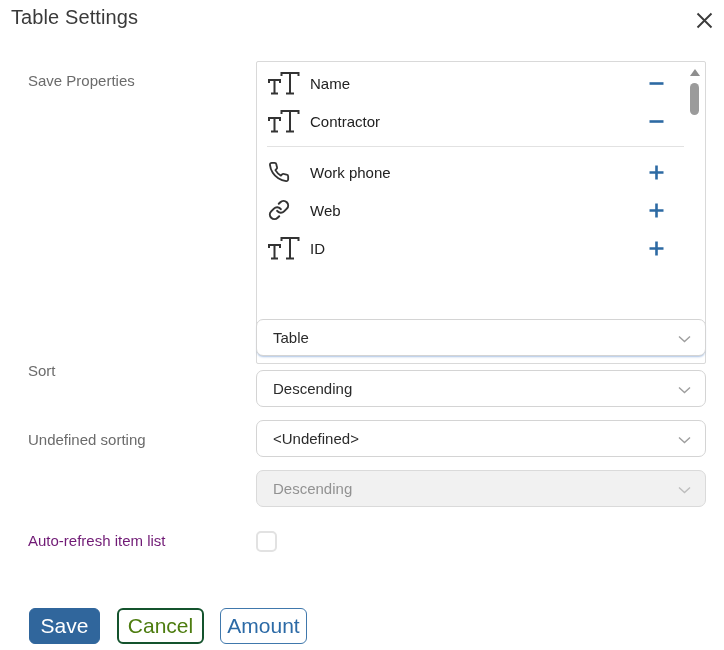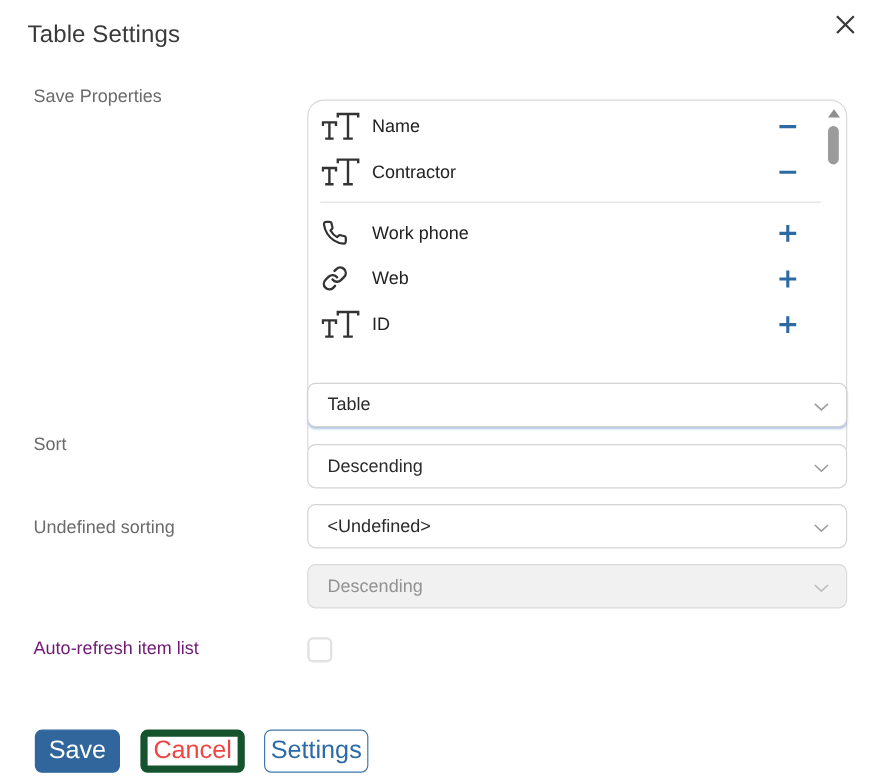--- a/index.html
+++ b/index.html
@@ -4,39 +4,39 @@
 <style>
   html,body{margin:0;padding:0;}
   body{
     width:724px;height:650px;position:relative;background:#ffffff;
     font-family:"Liberation Sans", sans-serif;overflow:hidden;
     -webkit-font-smoothing:antialiased;
   }
   
   .dialog-title{
     position:absolute;left:11px;top:6px;font-size:20px;font-weight:500;
-    color:#3a3a3a;margin:12px;letter-spacing:.1px;
+    color:#3a3a3a;margin:0;letter-spacing:.1px;
   }
   .close-btn{
     position:absolute;right:9px;top:9px;width:22px;height:22px;
     display:flex;align-items:center;justify-content:center;cursor:pointer;
     background:none;border:none;padding:0;
   }
   
   .field-label{
     position:absolute;left:28px;font-size:15px;color:#6b6b6b;line-height:18px;
   }
   #label-show-properties{top:72px;}
   #label-sort{top:330px;margin-top:32px;}
   #label-additional{top:431px;}
   #label-autorefresh{top:532px;color:#701a75;}
   
   .listbox{
     position:absolute;left:256px;top:61px;width:450px;height:303px;
-    box-sizing:border-box;border:1px solid #d9d9d9;border-radius:14px;background:#fff;margin-top:22px;
+    box-sizing:border-box;border:1px solid #d9d9d9;border-radius:2px;background:#fff;
   }
   .list-content{
     position:absolute;left:2px;top:2px;right:17px;bottom:2px;overflow:hidden;
   }
   .prop-row{height:38px;display:flex;align-items:center;padding-left:9px;}
   .prop-icon{
     width:42px;display:flex;align-items:center;justify-content:flex-start;
     color:#333333;flex:none;
   }
   .prop-label{font-size:15px;color:#222222;white-space:nowrap;}
@@ -81,21 +81,21 @@
     position:absolute;left:256px;top:531px;width:21px;height:21px;box-sizing:border-box;
     border:2px solid #e2e2e2;border-radius:5px;background:#fff;cursor:pointer;
   }
   
   .btn{
     position:absolute;top:608px;height:36px;box-sizing:border-box;border-radius:6px;
     font-family:inherit;font-size:21px;font-weight:500;cursor:pointer;
     display:flex;align-items:center;justify-content:center;
   }
   #btn-save{left:29px;width:71px;background:#30669c;border:1px solid #30669c;color:#ffffff;}
-  #btn-cancel{left:117px;width:87px;background:#ffffff;border:6px solid #14532d;color:#ef4444;}
+  #btn-cancel{left:117px;width:87px;background:#ffffff;border:2px solid #14532d;color:#4d7c0f;}
   #btn-default{left:220px;width:87px;background:#ffffff;border:1px solid #4078ac;color:#2c6aa6;}
 </style>
 </head>
 <body>
 
 <h1 class="dialog-title">Table Settings</h1>
 <button class="close-btn" aria-label="Close">
   <span style="display:flex;">
     <svg width="19" height="19" viewBox="0 0 19 19">
         <path d="M2.5 2.5 L16.5 16.5 M16.5 2.5 L2.5 16.5" stroke="#3b3b3b" stroke-width="1.9" fill="none"></path>
@@ -218,13 +218,13 @@
     <svg width="13" height="8" viewBox="0 0 13 8">
         <path d="M1 1.5 L6.5 6.5 L12 1.5" fill="none" stroke="currentColor" stroke-width="1.4"></path>
       </svg>
   </span>
 </div>
 
 <div class="checkbox" role="checkbox" aria-checked="false"></div>
 
 <button class="btn" id="btn-save">Save</button>
 <button class="btn" id="btn-cancel">Cancel</button>
-<button class="btn" id="btn-default">Settings</button>
+<button class="btn" id="btn-default">Amount</button>
 
 </body></html>

